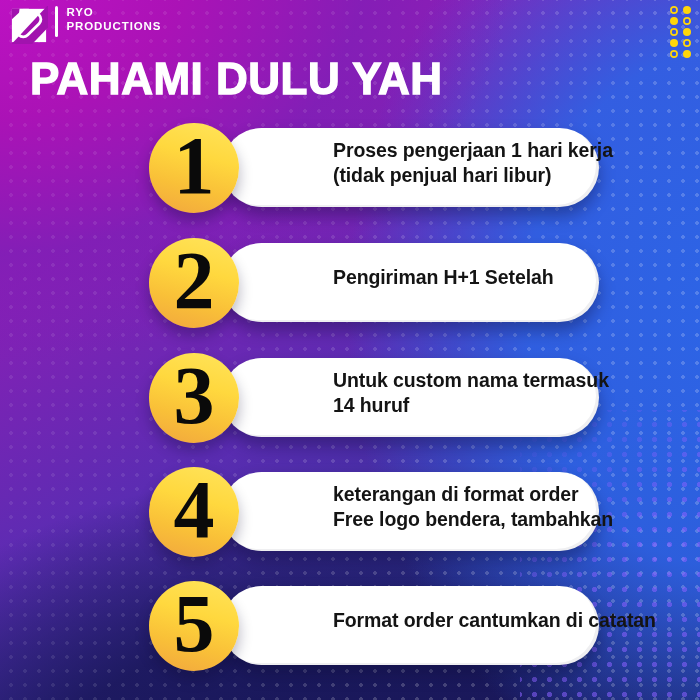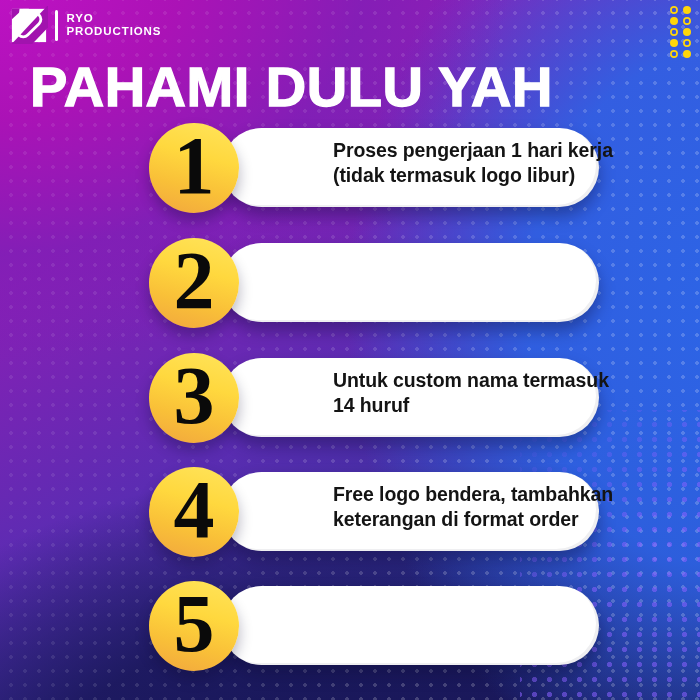--- a/index.html
+++ b/index.html
@@ -23,31 +23,31 @@
   }
   .dot-grid-br{
     position:absolute;right:0;bottom:0;width:180px;height:290px;pointer-events:none;
     background-image:radial-gradient(circle, rgba(138,97,255,0.55) 2.4px, rgba(138,97,255,0) 2.9px);
     background-size:15px 15px;background-position:7px 7px;
     -webkit-mask-image:linear-gradient(135deg, rgba(0,0,0,0) 0%, #000 55%);
             mask-image:linear-gradient(135deg, rgba(0,0,0,0) 0%, #000 55%);
   }
 
   
-  .brand{position:absolute;left:10px;top:6px;display:flex;align-items:center;}
+  .brand{position:absolute;left:10px;top:6px;display:flex;align-items:flex-start;}
   .brand-icon{width:38px;height:38px;display:block;}
   .brand-divider{width:2.5px;height:31px;background:#fff;margin:0 9px 0 7px;border-radius:2px;}
   .brand-text{color:#fff;font-weight:bold;font-size:11.5px;line-height:13.5px;letter-spacing:0.9px;}
 
   
   .corner-dots{position:absolute;left:666px;top:2px;}
 
   .page-title{
     position:absolute;left:30px;top:54px;color:#fff;
-    font-size:56px;font-weight:bold;letter-spacing:0.5px;
+    font-size:44px;font-weight:bold;letter-spacing:0.5px;
     -webkit-text-stroke:1.3px #ffffff;
   }
 
   
   .item{position:absolute;left:149px;width:450px;height:90px;}
   .pill{
     position:absolute;left:73px;top:5px;width:377px;height:79px;
     background:#ffffff;border-radius:40px;
     box-shadow:0 9px 16px rgba(12,10,48,0.35), inset -3px -2px 0 rgba(30,30,60,0.07);
     display:flex;flex-direction:column;justify-content:center;
@@ -106,55 +106,57 @@
         <circle cx="8" cy="41" r="4"></circle>
       <circle cx="21" cy="52" r="4"></circle>
     </g>
   </svg>
 
   <div class="page-title">PAHAMI DULU YAH</div>
 
   <div class="item r1">
     <div class="pill">
       <div class="pill-line">Proses pengerjaan 1 hari kerja</div>
-      <div class="pill-line">(tidak termasuk logo libur)</div>
+      <div class="pill-line">(tidak penjual hari libur)</div>
     </div>
     <div class="num-circle">
       <span class="num">1</span>
     </div>
   </div>
 
   <div class="item r2">
     <div class="pill">
+      <div class="pill-line">Pengiriman H+1 Setelah</div>
     </div>
     <div class="num-circle">
       <span class="num">2</span>
     </div>
   </div>
 
   <div class="item r3">
     <div class="pill">
       <div class="pill-line">Untuk custom nama termasuk</div>
       <div class="pill-line">14 huruf</div>
     </div>
     <div class="num-circle">
       <span class="num">3</span>
     </div>
   </div>
 
   <div class="item r4">
     <div class="pill">
+      <div class="pill-line">keterangan di format order</div>
       <div class="pill-line">Free logo bendera, tambahkan</div>
-      <div class="pill-line">keterangan di format order</div>
     </div>
     <div class="num-circle">
       <span class="num">4</span>
     </div>
   </div>
 
   <div class="item r5">
     <div class="pill">
+      <div class="pill-line">Format order cantumkan di catatan</div>
     </div>
     <div class="num-circle">
       <span class="num">5</span>
     </div>
   </div>
 </div>
 
 </body></html>

